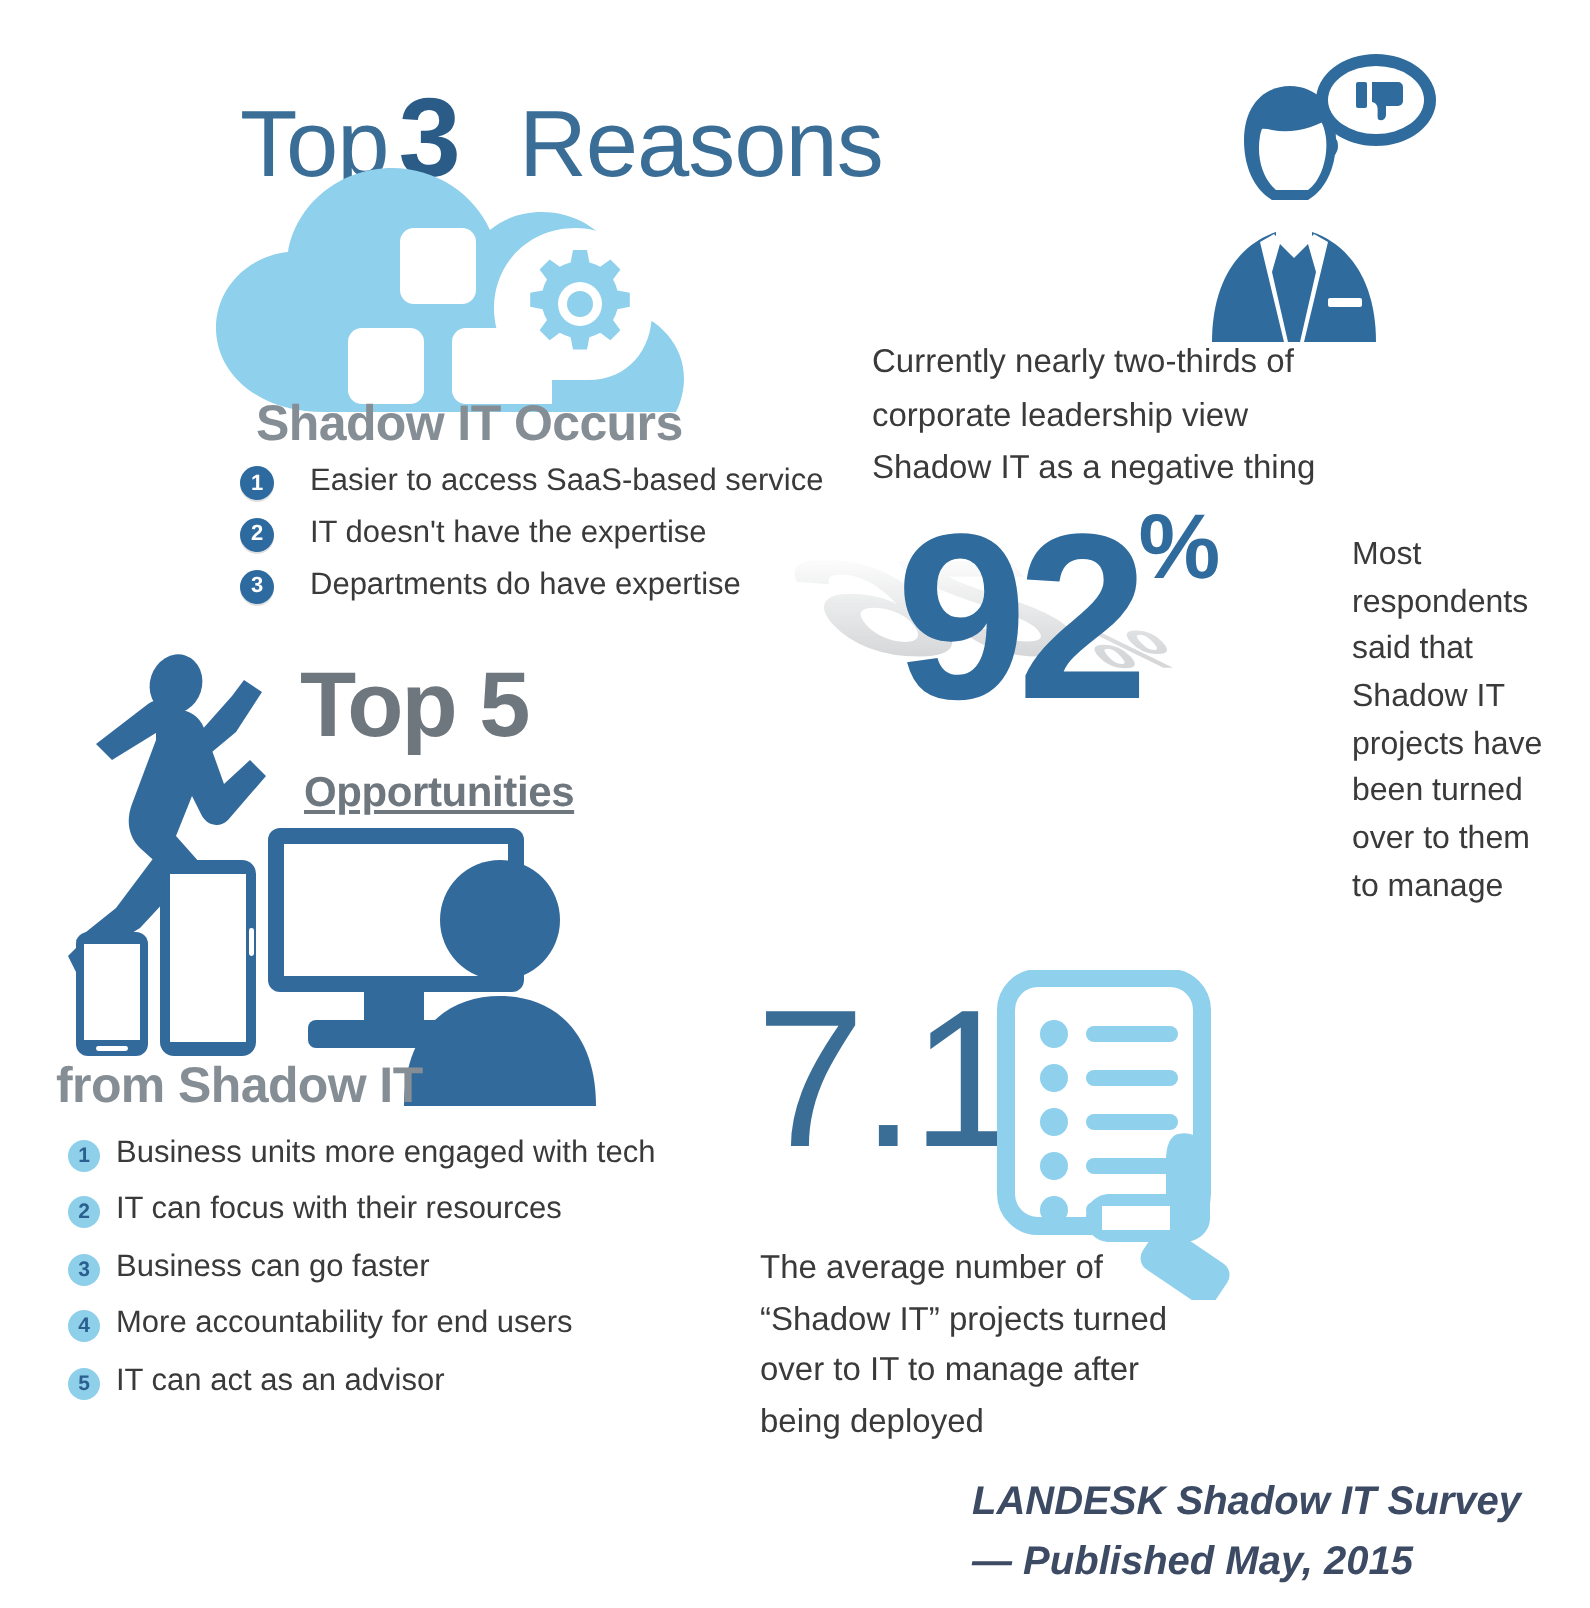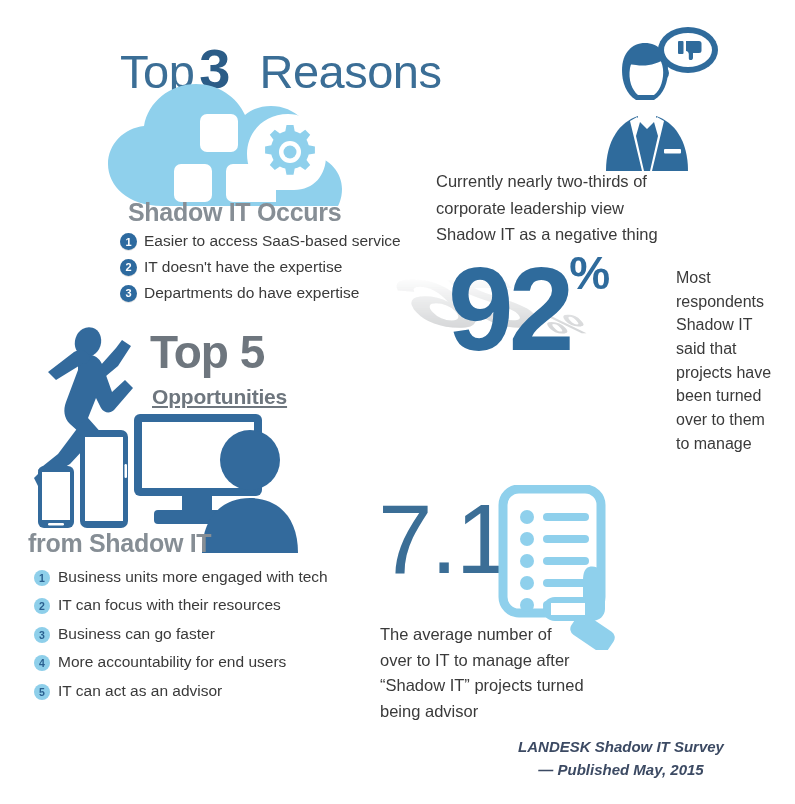--- a/index.html
+++ b/index.html
@@ -37,21 +37,21 @@
   .li-row{display:flex;align-items:flex-start;margin-bottom:3.5px;}
   .bullet-dark{
     width:17px;height:17px;border-radius:50%;
     background:#2d6a9f;color:#fff;
     font-size:11px;font-weight:bold;
     display:flex;align-items:center;justify-content:center;
     flex:0 0 auto;margin-top:3px;
     box-shadow:0 1px 0 rgba(0,0,0,.12);
   }
   .li-txt-dark{
-    font-size:15.5px;color:#3a3a3a;margin-left:7px;line-height:1.45;
+    font-size:15.5px;color:#3a3a3a;margin-left:18px;line-height:1.45;
     white-space:nowrap;
   }
 
   
   #top5-icons{left:30px; top:318px; width:290px; height:235px;}
   #top5-heading{left:150px; top:325px; white-space:nowrap;}
   #top5-heading .t5{
     font-size:46px;font-weight:bold;color:#6e767e;letter-spacing:-1px;
   }
   #top5-sub{
@@ -124,22 +124,22 @@
   }
   #doc-icon{left:485px; top:485px; width:155px; height:165px;}
   #stat71-text{
     left:380px; top:622px; width:250px;
     font-size:16.5px;color:#3a3a3a;line-height:1.56;
   }
 
   
   #footer{
     left:486px; top:736px; width:270px;
-    text-align:center;font-style:italic;font-weight:bold;
-    font-size:15px;color:#3c4a63;line-height:1.5;
+    text-align:left;font-style:italic;font-weight:bold;
+    font-size:20px;color:#3c4a63;line-height:1.5;
   }
   #footer div{white-space:nowrap;}
 </style>
 </head>
 <body>
 
 <div class="stage">
 
   <div class="abs" id="top3-heading">
     <span class="word">Top</span><span class="big-num">3</span><span class="word">Reasons</span>
@@ -212,22 +212,22 @@
       <span>92</span><span class="pct">%</span>
     </div>
     <div id="stat92-num">
       <span>92</span><span class="pct">%</span>
     </div>
   </div>
 
   <div class="abs" id="stat92-text">
     <div>Most</div>
     <div>respondents</div>
+    <div>said that</div>
     <div>Shadow IT</div>
-    <div>said that</div>
     <div>projects have</div>
     <div>been turned</div>
     <div>over to them</div>
     <div>to manage</div>
   </div>
 
   <div class="abs" id="top5-icons">
     <svg width="290" height="235" viewBox="0 0 290 235">
       <g fill="#336a9c">
         <ellipse cx="58" cy="24" rx="13" ry="15" transform="rotate(18 58 24)"></ellipse>
@@ -310,23 +310,23 @@
       <g fill="#8fd0ec">
         <path d="M104 82 C112 80 120 86 120 95 L120 124 C120 131 114 136 107 136 L70 136 C63 136 58 131 58 124 C58 117 63 112 70 112 L98 112 L98 95 C98 88 100 83 104 82 Z"></path>
         <rect x="96" y="126" width="44" height="24" rx="7" transform="rotate(34 96 126)"></rect>
       </g>
       <path fill="#ffffff" d="M66 118 L100 118 L100 130 L66 130 Z"></path>
     </svg>
   </div>
 
   <div class="abs" id="stat71-text">
     <div>The average number of</div>
+    <div>“Shadow IT” projects turned</div>
     <div>over to IT to manage after</div>
-    <div>“Shadow IT” projects turned</div>
-    <div>being advisor</div>
+    <div>being deployed</div>
   </div>
 
   <div class="abs" id="footer">
     <div>LANDESK Shadow IT Survey</div>
     <div>— Published May, 2015</div>
   </div>
 
 </div>
 
 </body></html>

